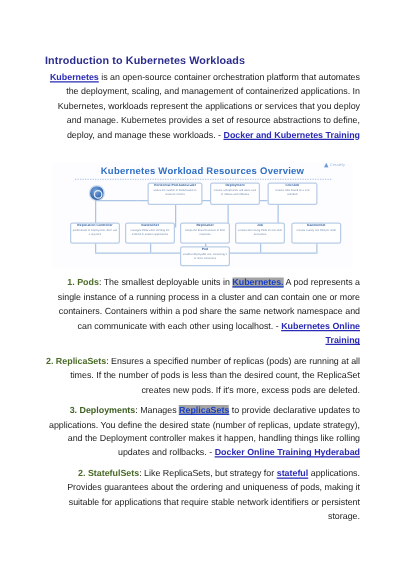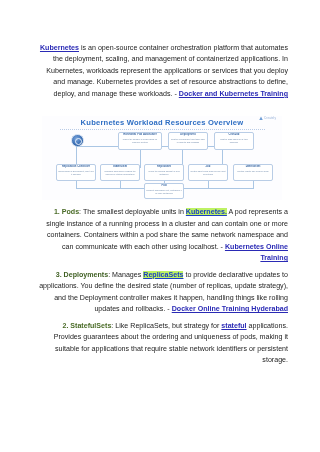--- a/index.html
+++ b/index.html
@@ -39,21 +39,21 @@
   }
   .lnk {
     color: #2a2ab5;
     text-decoration: underline;
     font-weight: bold;
   }
   .lnk-blue {
     color: #1a3fc4;
     text-decoration: underline;
     font-weight: bold;
-    background: #bef264;
+    background: #a3a3a3;
   }
   .num-label {
     color: #4a6b27;
     font-weight: bold;
     margin-top: 44px;
   }
   .num-label-dk {
     color: #3f5f22;
     font-weight: bold;
   }
@@ -147,20 +147,21 @@
     background: #aac6e4;
   }
   .edge-h { height: 1px; }
   .edge-v { width: 1px; }
 </style>
 </head>
 <body>
 
 <div class="page">
 
+  <h1 class="doc-title">Introduction to Kubernetes Workloads</h1>
 
   <p class="para"><a class="lnk" href="#">Kubernetes</a><span> is an open-source container orchestration platform that automates the deployment, scaling, and management of containerized applications. In Kubernetes, workloads represent the applications or services that you deploy and manage. Kubernetes provides a set of resource abstractions to define, deploy, and manage these workloads. - </span><a class="lnk" href="#">Docker and Kubernetes Training</a></p>
 
   <div class="diagram">
     <div class="watermark"><span class="wm-mark"></span><span>Creately</span></div>
     <div class="diagram-title">Kubernetes Workload Resources Overview</div>
     <div class="diagram-rule"></div>
 
     <div class="k8s-logo"></div>
 
@@ -215,18 +216,19 @@
 
     <div class="node" style="left:102px; top:67px; width:40px; height:16px;">
       <div class="node-title">Pod</div>
       <div class="node-desc">smallest deployable unit, containing 1 or more containers</div>
     </div>
   </div>
 
 
   <p class="para"><span class="num-label">1. Pods</span><span>: </span><span>The smallest deployable units in </span><a class="lnk-blue" href="#">Kubernetes.</a><span> A pod represents a single instance of a running process in a cluster and can contain one or more containers. Containers within a pod share the same network namespace and can communicate with each other using localhost. - </span><a class="lnk" href="#">Kubernetes Online Training</a></p>
 
+  <p class="para"><span class="num-label">2. ReplicaSets</span><span>: </span><span>Ensures a specified number of replicas (pods) are running at all times. If the number of pods is less than the desired count, the ReplicaSet creates new pods. If it's more, excess pods are deleted.</span></p>
 
   <p class="para"><span class="num-label-dk">3. Deployments</span><span>: </span><span>Manages </span><a class="lnk-blue" href="#">ReplicaSets</a><span> to provide declarative updates to applications. You define the desired state (number of replicas, update strategy), and the Deployment controller makes it happen, handling things like rolling updates and rollbacks. - </span><a class="lnk" href="#">Docker Online Training Hyderabad</a></p>
 
   <p class="para"><span class="num-label">2. StatefulSets</span><span>: </span><span>Like ReplicaSets, but strategy for </span><a class="lnk" href="#">stateful</a><span> applications. Provides guarantees about the ordering and uniqueness of pods, making it suitable for applications that require stable network identifiers or persistent storage.</span></p>
 
 </div>
 
 </body></html>

